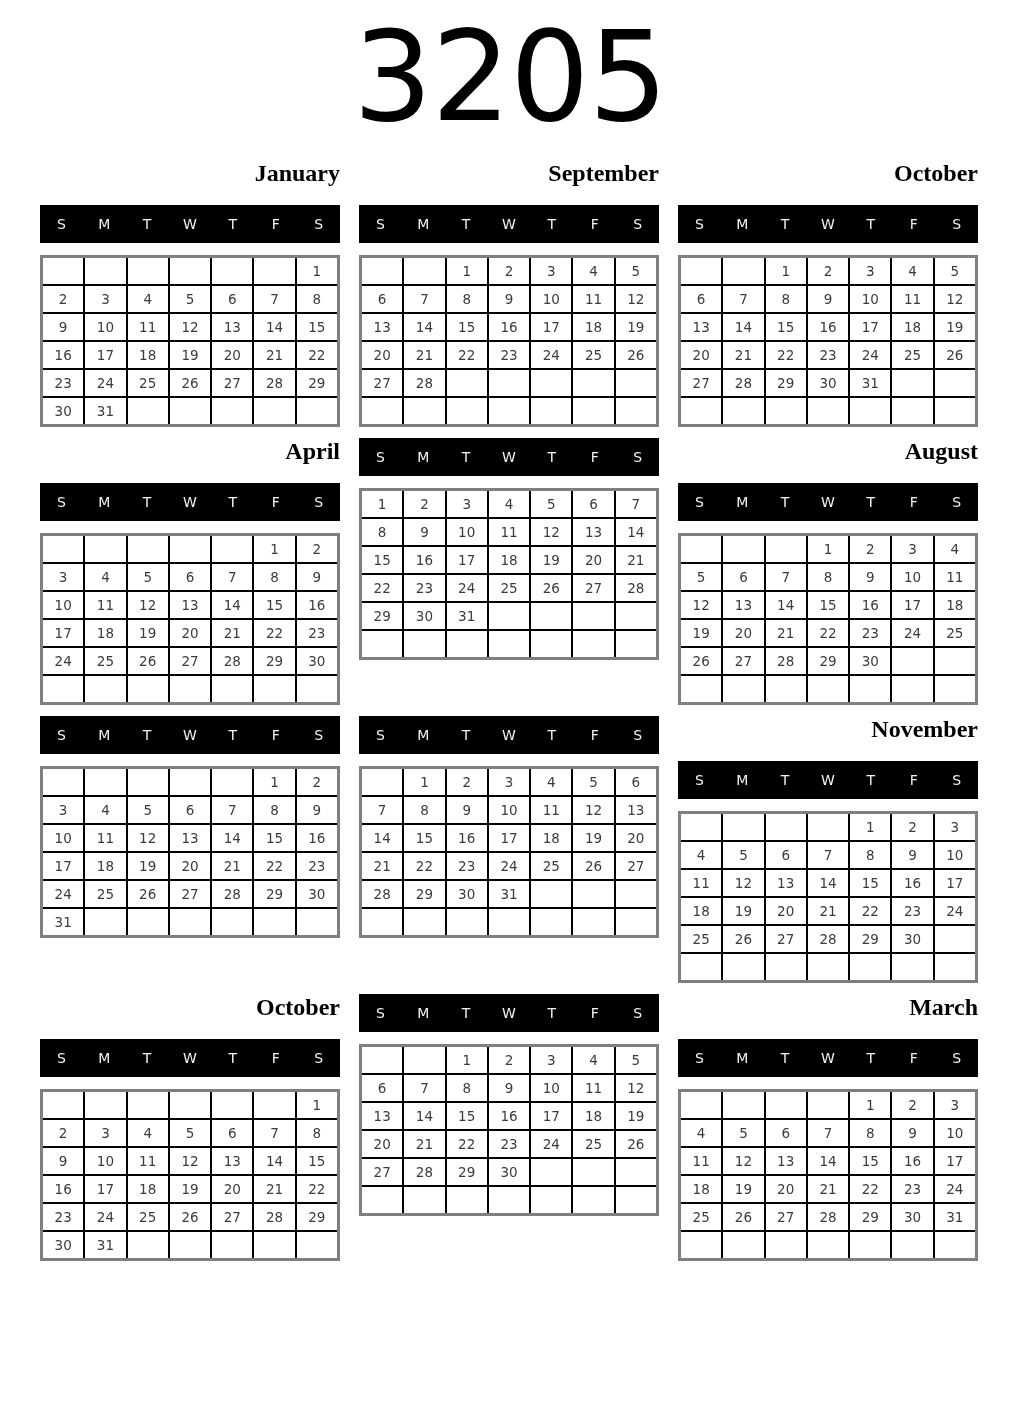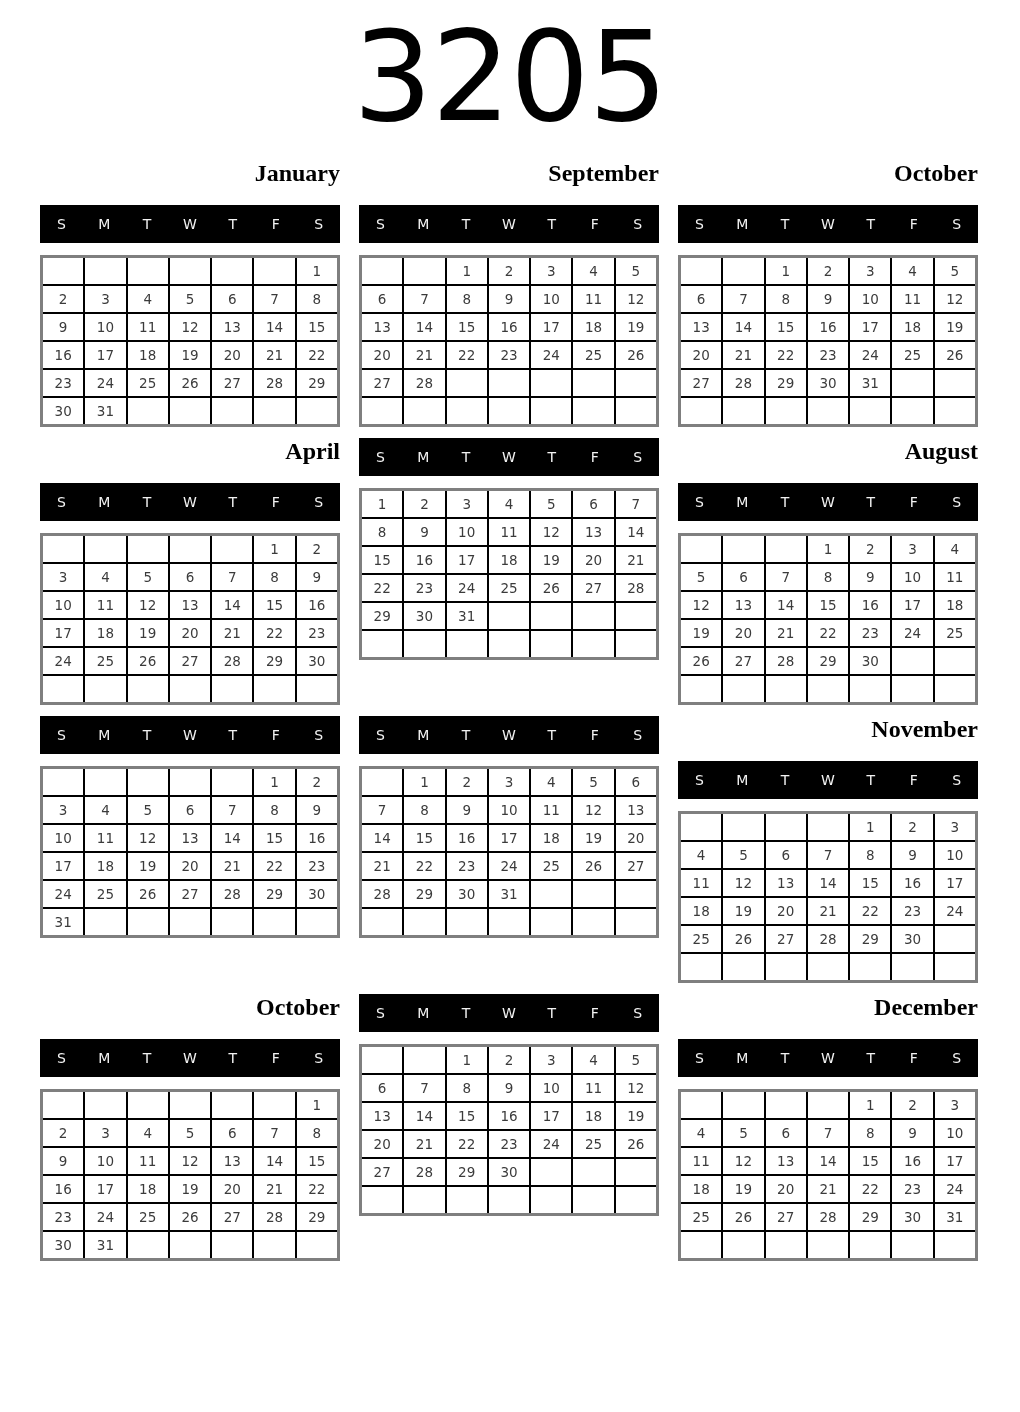--- a/index.html
+++ b/index.html
@@ -690,21 +690,21 @@
           <div class="day-cell"></div>
           <div class="day-cell"></div>
           <div class="day-cell"></div>
           <div class="day-cell"></div>
           <div class="day-cell"></div>
           <div class="day-cell"></div>
         </div>
   </div>
 
   <div class="month">
-    <div class="month-title">December</div>
+    <div class="month-title">March</div>
     <div class="weekday-bar">
           <span class="wd">S</span>
           <span class="wd">M</span>
           <span class="wd">T</span>
           <span class="wd">W</span>
           <span class="wd">T</span>
           <span class="wd">F</span>
           <span class="wd">S</span>
         </div>
     <div class="days">

